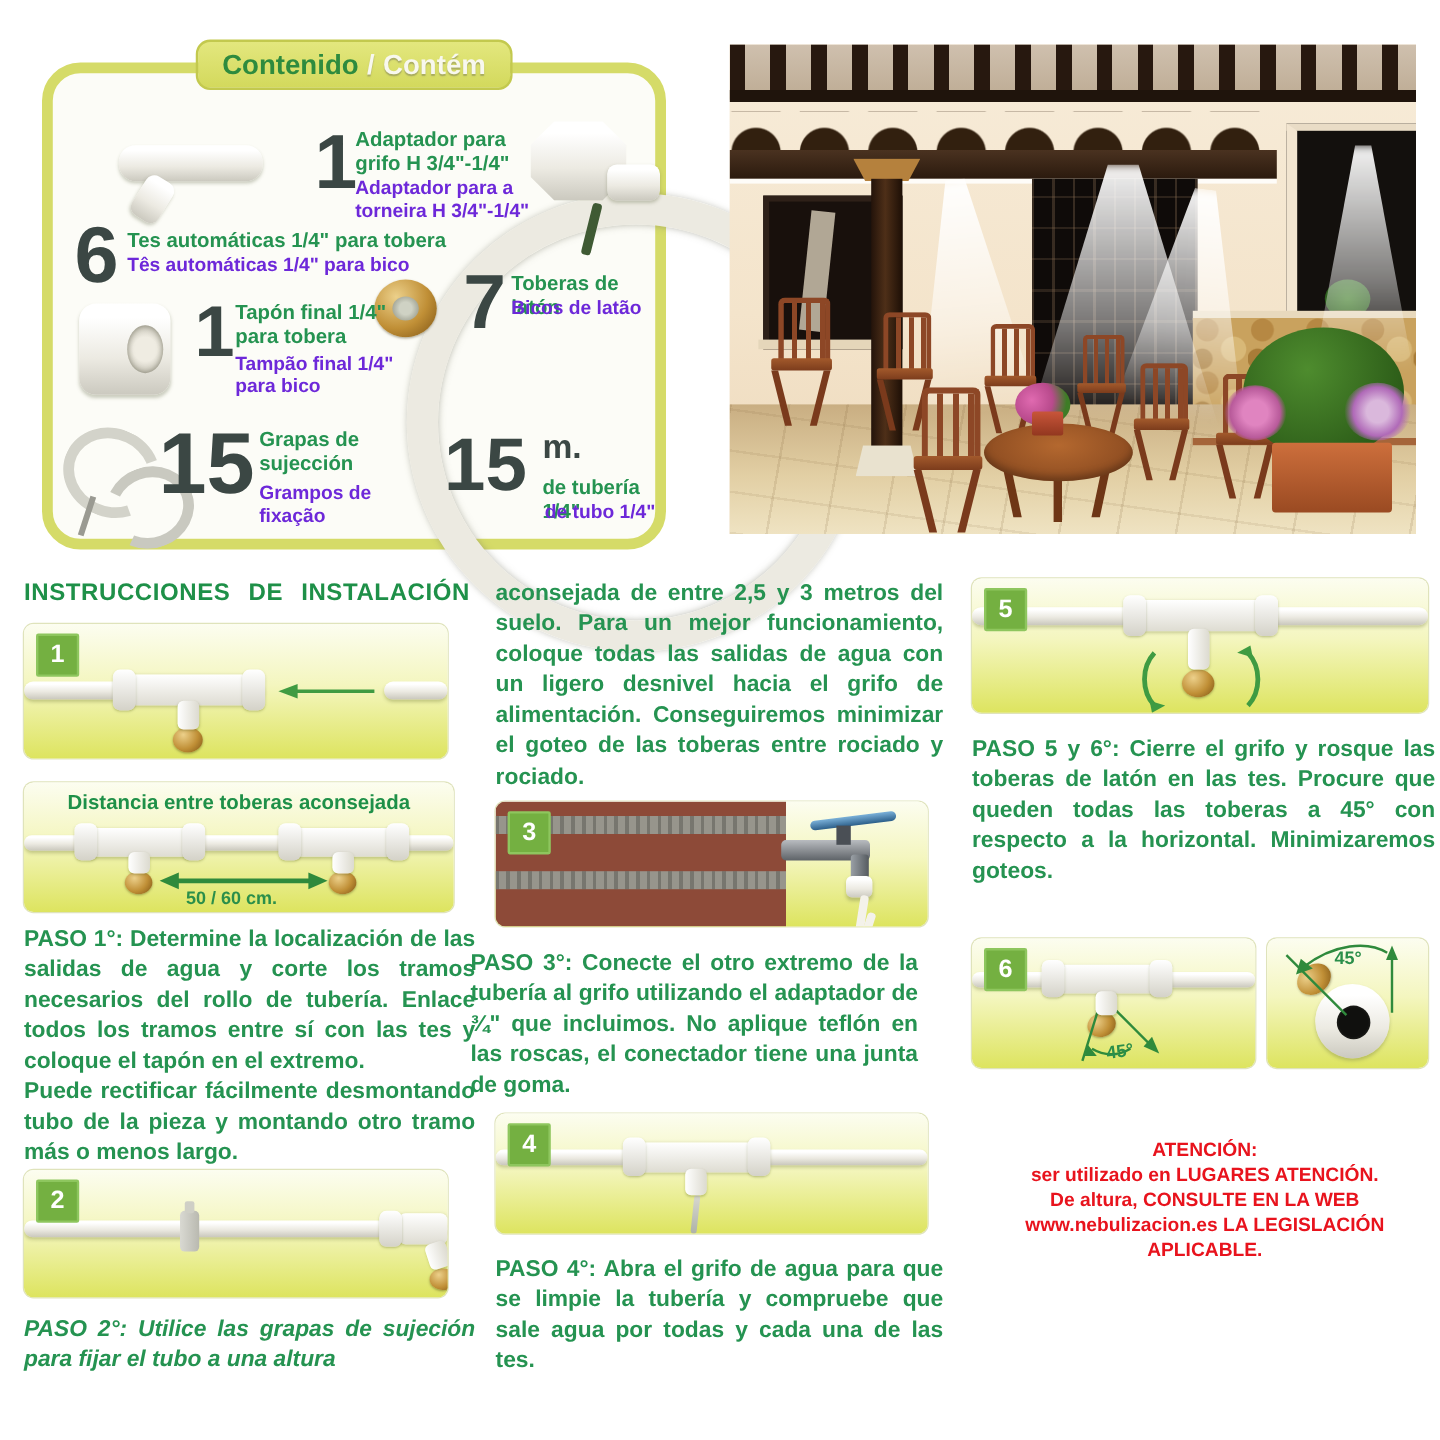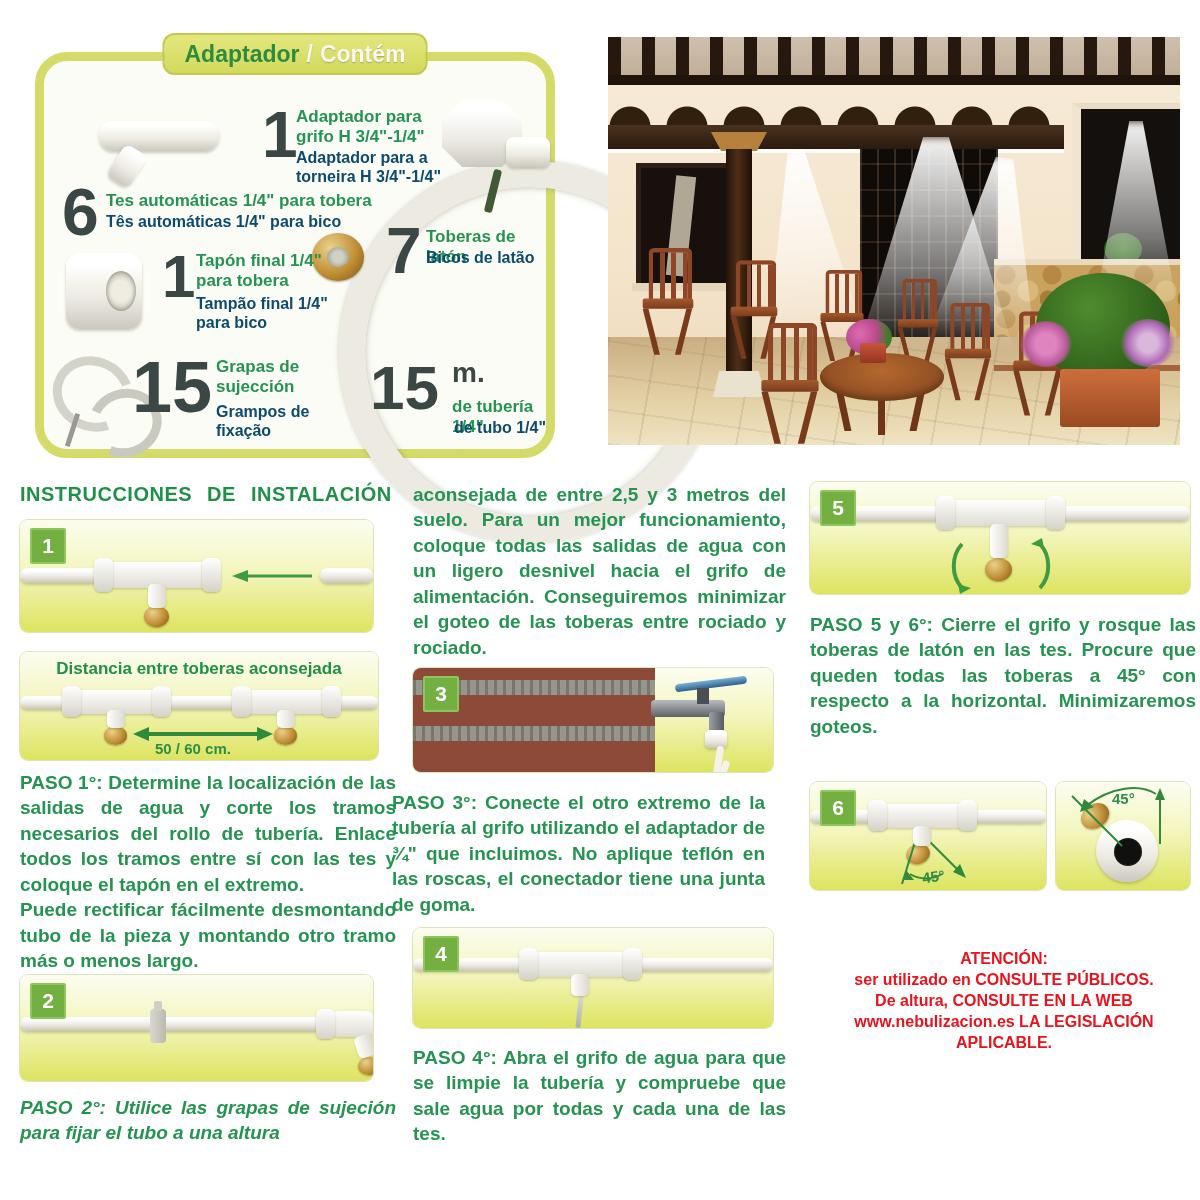--- a/index.html
+++ b/index.html
@@ -9,21 +9,21 @@
   
   .contents-box{position:absolute;left:35px;top:52px;width:502px;height:388px;
     background:#fcfcf7;border:9px solid #d5db68;border-radius:32px;}
   .pill{position:absolute;left:50%;transform:translateX(-50%);top:-28px;height:38px;
     background:linear-gradient(180deg,#e3e77e,#d3d95c);border:2px solid #c3c94e;border-radius:12px;
     padding:0 20px;display:flex;align-items:center;gap:7px;font-size:23px;font-weight:800;white-space:nowrap;}
   .pill .es-t{color:#2e8b3e;}
   .pill .wt{color:#f8f8ee;text-shadow:0 1px 1px rgba(120,120,90,.5);}
   .num{position:absolute;font-weight:800;color:#3b4744;line-height:1;}
   .es{font-weight:700;color:#259351;line-height:1.18;}
-  .pt{font-weight:700;color:#0c4a6e;line-height:1.18;}
+  .pt{font-weight:700;color:#6d28d9;line-height:1.18;}
   
   .w-shape{background:linear-gradient(180deg,#ffffff 15%,#eceae2 60%,#cbc9bf);box-shadow:0 2px 3px rgba(90,95,60,.3);}
   .brass{position:absolute;border-radius:50%;
     background:radial-gradient(circle at 35% 30%,#ecd08a,#c08f36 55%,#7c5213);box-shadow:0 1px 2px rgba(60,50,10,.4);}
   .coil{position:absolute;left:295px;top:100px;width:330px;height:330px;border:26px solid #eceae1;
     border-radius:50%;box-shadow:inset 0 0 6px rgba(120,120,100,.5),0 0 5px rgba(120,120,100,.4);}
   .coil-tie{position:absolute;left:445px;top:108px;width:8px;height:44px;background:#3f5a34;transform:rotate(14deg);border-radius:3px;}
   
   .photo{position:absolute;left:608px;top:37px;width:572px;height:408px;overflow:hidden;
     background:linear-gradient(180deg,#f7ecd9 0%,#f4e4cb 55%,#ecd8ba 100%);}
@@ -104,21 +104,21 @@
     background-image:repeating-linear-gradient(90deg,rgba(60,60,55,.35) 0 3px,rgba(0,0,0,0) 3px 9px);}
   .warn{position:absolute;left:815px;top:948px;width:378px;text-align:center;color:#e8131d;font-weight:800;
     font-size:16px;line-height:1.32;}
   svg{position:absolute;overflow:visible;}
 </style>
 </head>
 <body>
 
 <div class="contents-box">
   <div class="pill">
-    <span class="es-t">Adaptador</span>
+    <span class="es-t">Contenido</span>
     <span class="wt">/</span>
     <span class="wt">Contém</span>
   </div>
 
   <div class="coil"></div>
   <div class="coil-tie"></div>
 
   <div class="abs w-shape" style="left:55px;top:60px;width:120px;height:30px;border-radius:14px;"></div>
   <div class="abs w-shape" style="left:70px;top:86px;width:26px;height:38px;border-radius:8px;transform:rotate(32deg);"></div>
   <div class="num" style="left:218px;top:42px;font-size:64px;">1</div>
@@ -384,17 +384,17 @@
     <polygon points="104,6 99,18 109,18" fill="#2f8a3c"></polygon>
     <line x1="66" y1="64" x2="16" y2="14" stroke="#2f8a3c" stroke-width="2"></line>
     <path d="M30 24 C56 4 84 2 100 12" fill="none" stroke="#2f8a3c" stroke-width="2"></path>
     <polygon points="24,30 28,17 38,25" fill="#2f8a3c"></polygon>
   </svg>
   <div class="angle" style="left:56px;top:8px;">45°</div>
 </div>
 
 <div class="warn">
   <div>ATENCIÓN:</div>
-  <div>ser utilizado en CONSULTE PÚBLICOS.</div>
+  <div>ser utilizado en LUGARES ATENCIÓN.</div>
   <div>De altura, CONSULTE EN LA WEB</div>
   <div>www.nebulizacion.es LA LEGISLACIÓN</div>
   <div>APLICABLE.</div>
 </div>
 
 </body></html>

